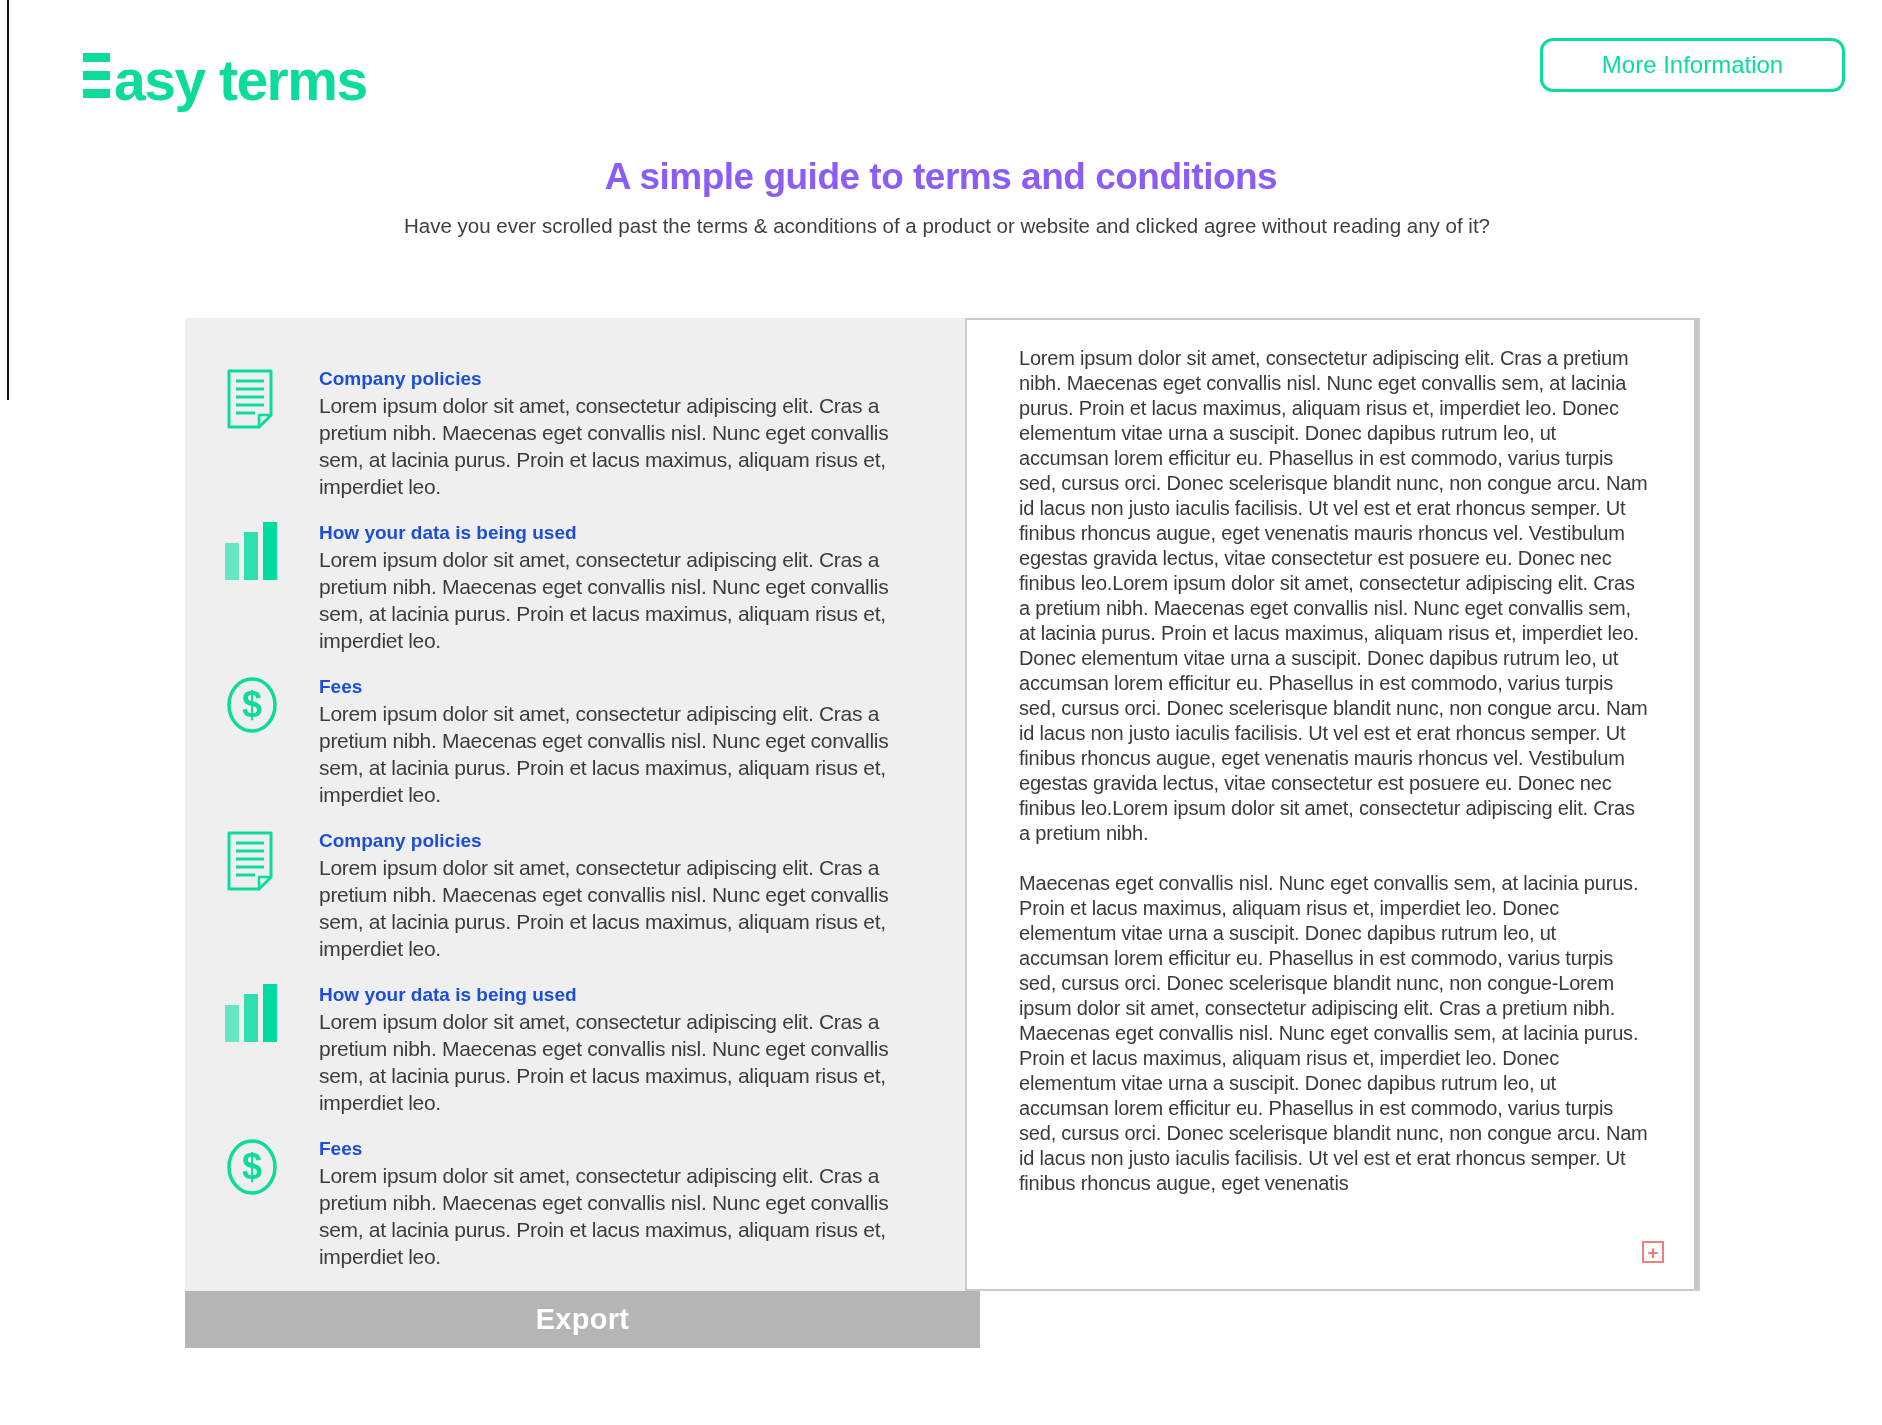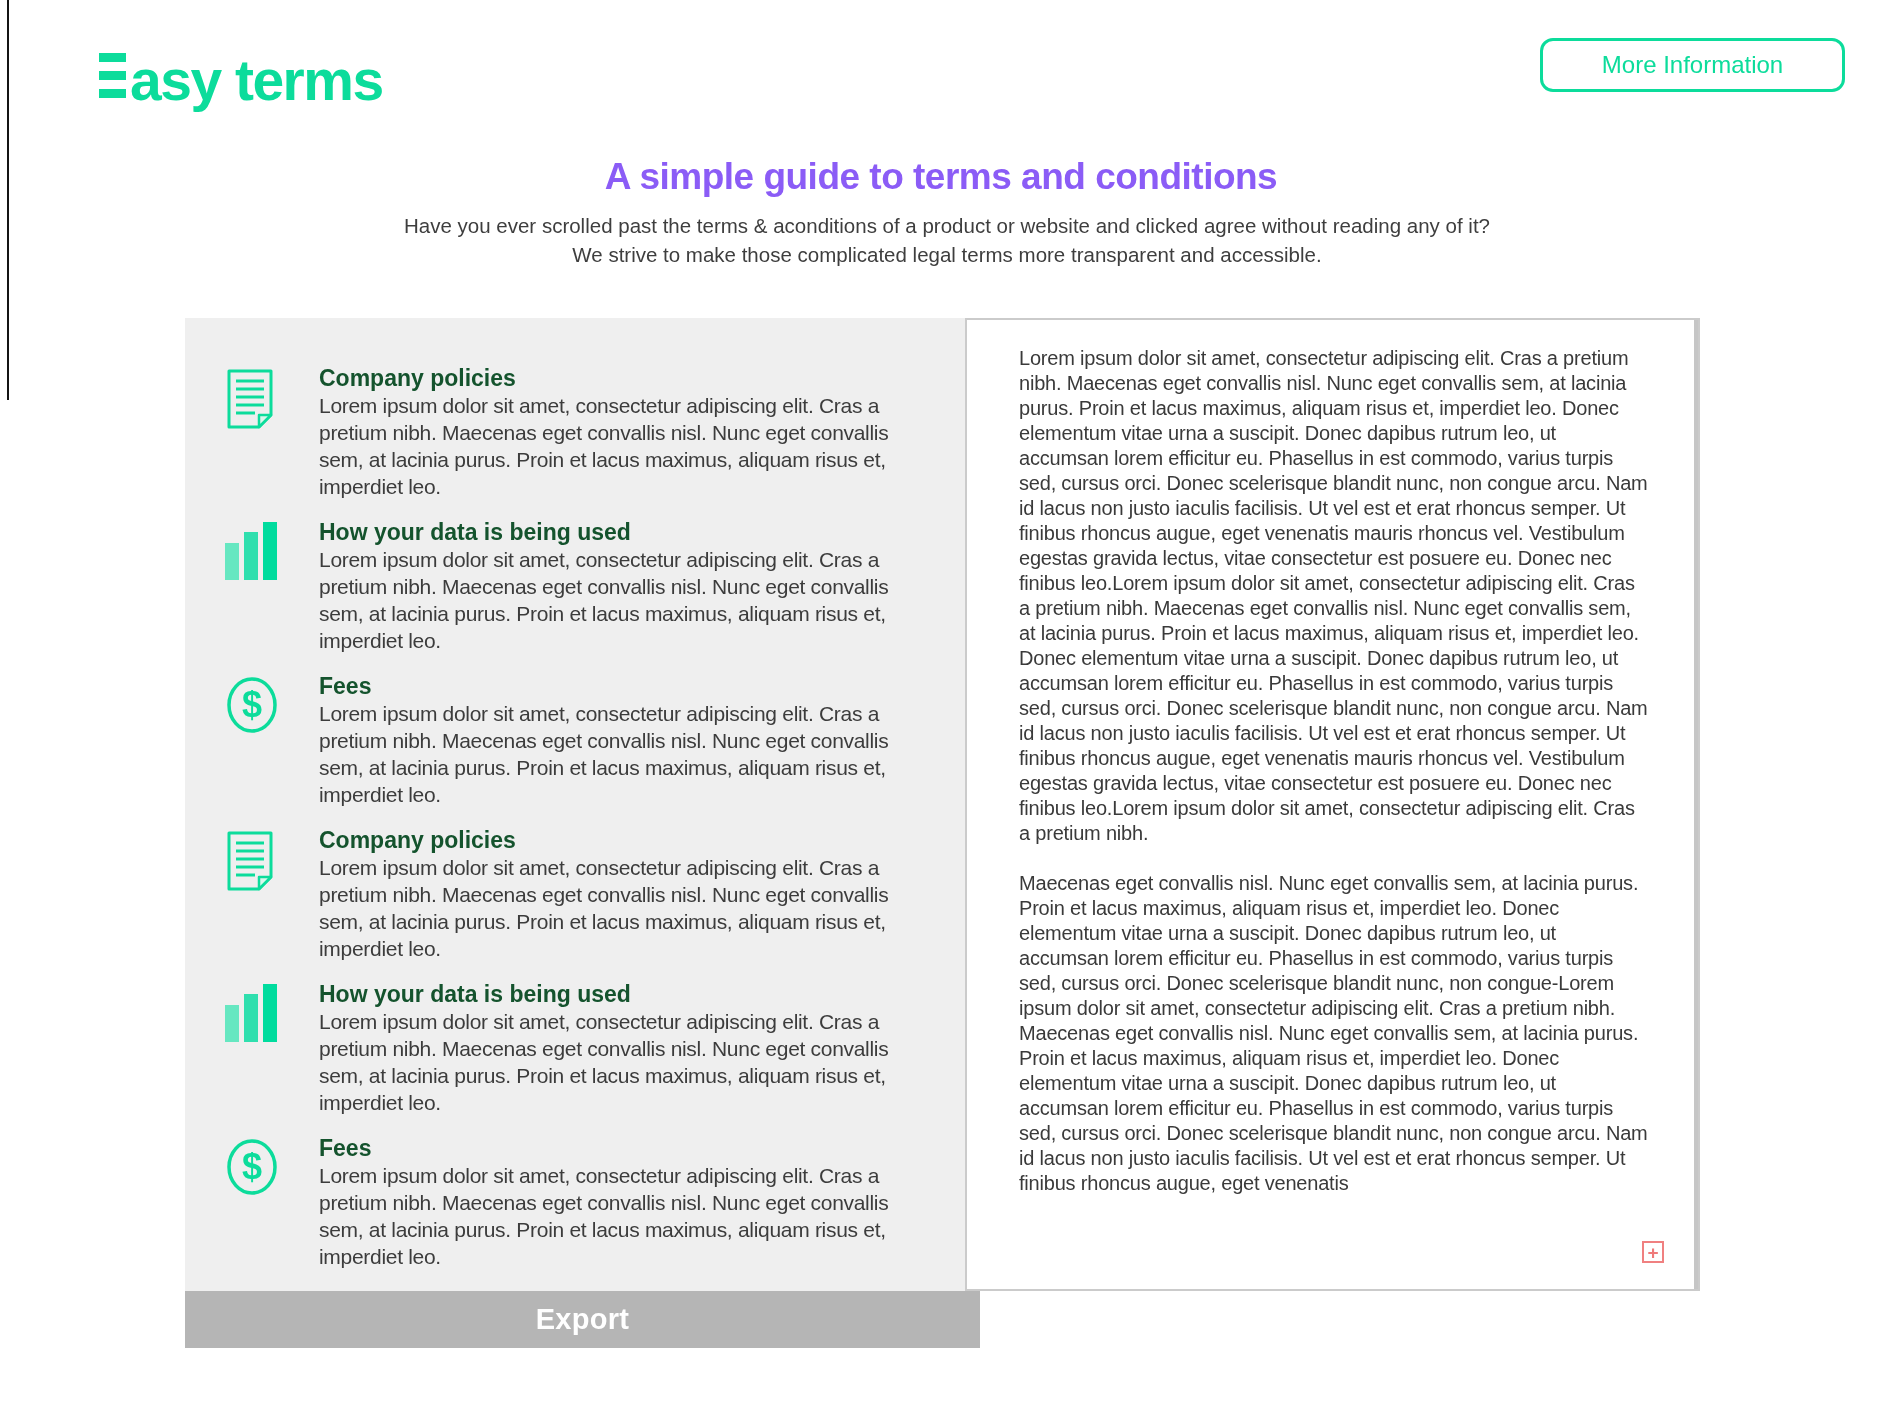--- a/index.html
+++ b/index.html
@@ -17,21 +17,21 @@
   *{box-sizing:border-box;}
   html,body{margin:0;padding:0;}
   body{
     width:1882px;height:1425px;position:relative;overflow:hidden;
     background:#ffffff;font-family:"Liberation Sans", sans-serif;color:var(--ink);
   }
 
   .edge-line{position:absolute;left:7px;top:0;width:2px;height:400px;background:#141414;}
 
   
-  .logo{position:absolute;left:99px;top:52px;display:flex;align-items:flex-end;}
+  .logo{position:absolute;left:83px;top:52px;display:flex;align-items:flex-end;}
   .logo-mark{display:flex;flex-direction:column;gap:9px;margin-right:4px;margin-bottom:11px;}
   .logo-mark i{display:block;width:27px;height:9px;background:var(--green);}
   .logo-word{font-size:57px;font-weight:700;color:var(--green);letter-spacing:-1.5px;line-height:1;}
 
   .more-info{
     position:absolute;top:38px;right:37px;width:305px;height:54px;
     border:3px solid var(--green);border-radius:13px;background:#fff;color:var(--green);
     font-size:24px;font-weight:500;display:flex;align-items:center;justify-content:center;
     font-family:"Liberation Sans", sans-serif;cursor:pointer;
   }
@@ -41,21 +41,21 @@
   .intro h1{margin:0;font-size:37px;font-weight:700;letter-spacing:-0.5px;color:#8b5cf6;}
   .intro .sub{margin-top:13px;font-size:20.5px;color:#3E3E3E;line-height:1.42;padding-left:12px;}
 
   
   .main{position:absolute;left:185px;top:318px;width:1515px;height:973px;display:flex;}
 
   .summary{width:780px;background:var(--summary-bg);padding:47px 55px 0 40px;overflow:hidden;}
   .item{display:flex;margin-bottom:19px;}
   .item-icon{width:56px;flex-shrink:0;margin-right:38px;padding-top:3px;}
   .item-text{width:612px;}
-  .item-title{font-size:23px;font-weight:700;color:#14532d;line-height:27px;}
+  .item-title{font-size:19px;font-weight:700;color:#1d4ed8;line-height:27px;}
   .item-body{font-size:21px;color:var(--body-ink);line-height:27px;letter-spacing:-0.3px;}
 
   .doc{
     flex:1;background:#fff;border:2px solid #CBCBCB;position:relative;
     padding:26px 50px 0 52px;overflow:hidden;
   }
   .doc p{
     margin:0 0 25px 0;font-size:20px;line-height:25px;color:#3A3A3A;
     letter-spacing:-0.2px;hyphens:auto;-webkit-hyphens:auto;
   }
@@ -86,21 +86,20 @@
     </span>
   <span class="logo-word">asy terms</span>
 </div>
 
 <button class="more-info">More Information</button>
 
 <div class="intro">
   <h1>A simple guide to terms and conditions</h1>
   <div class="sub">
     <div>Have you ever scrolled past the terms &amp; aconditions of a product or website and clicked agree without reading any of it?</div>
-    <div>We strive to make those complicated legal terms more transparent and accessible.</div>
   </div>
 </div>
 
 <div class="main">
 
   <div class="summary">
 
     <div class="item">
       <span class="item-icon">
         <svg width="50" height="62" viewBox="0 0 50 62">

